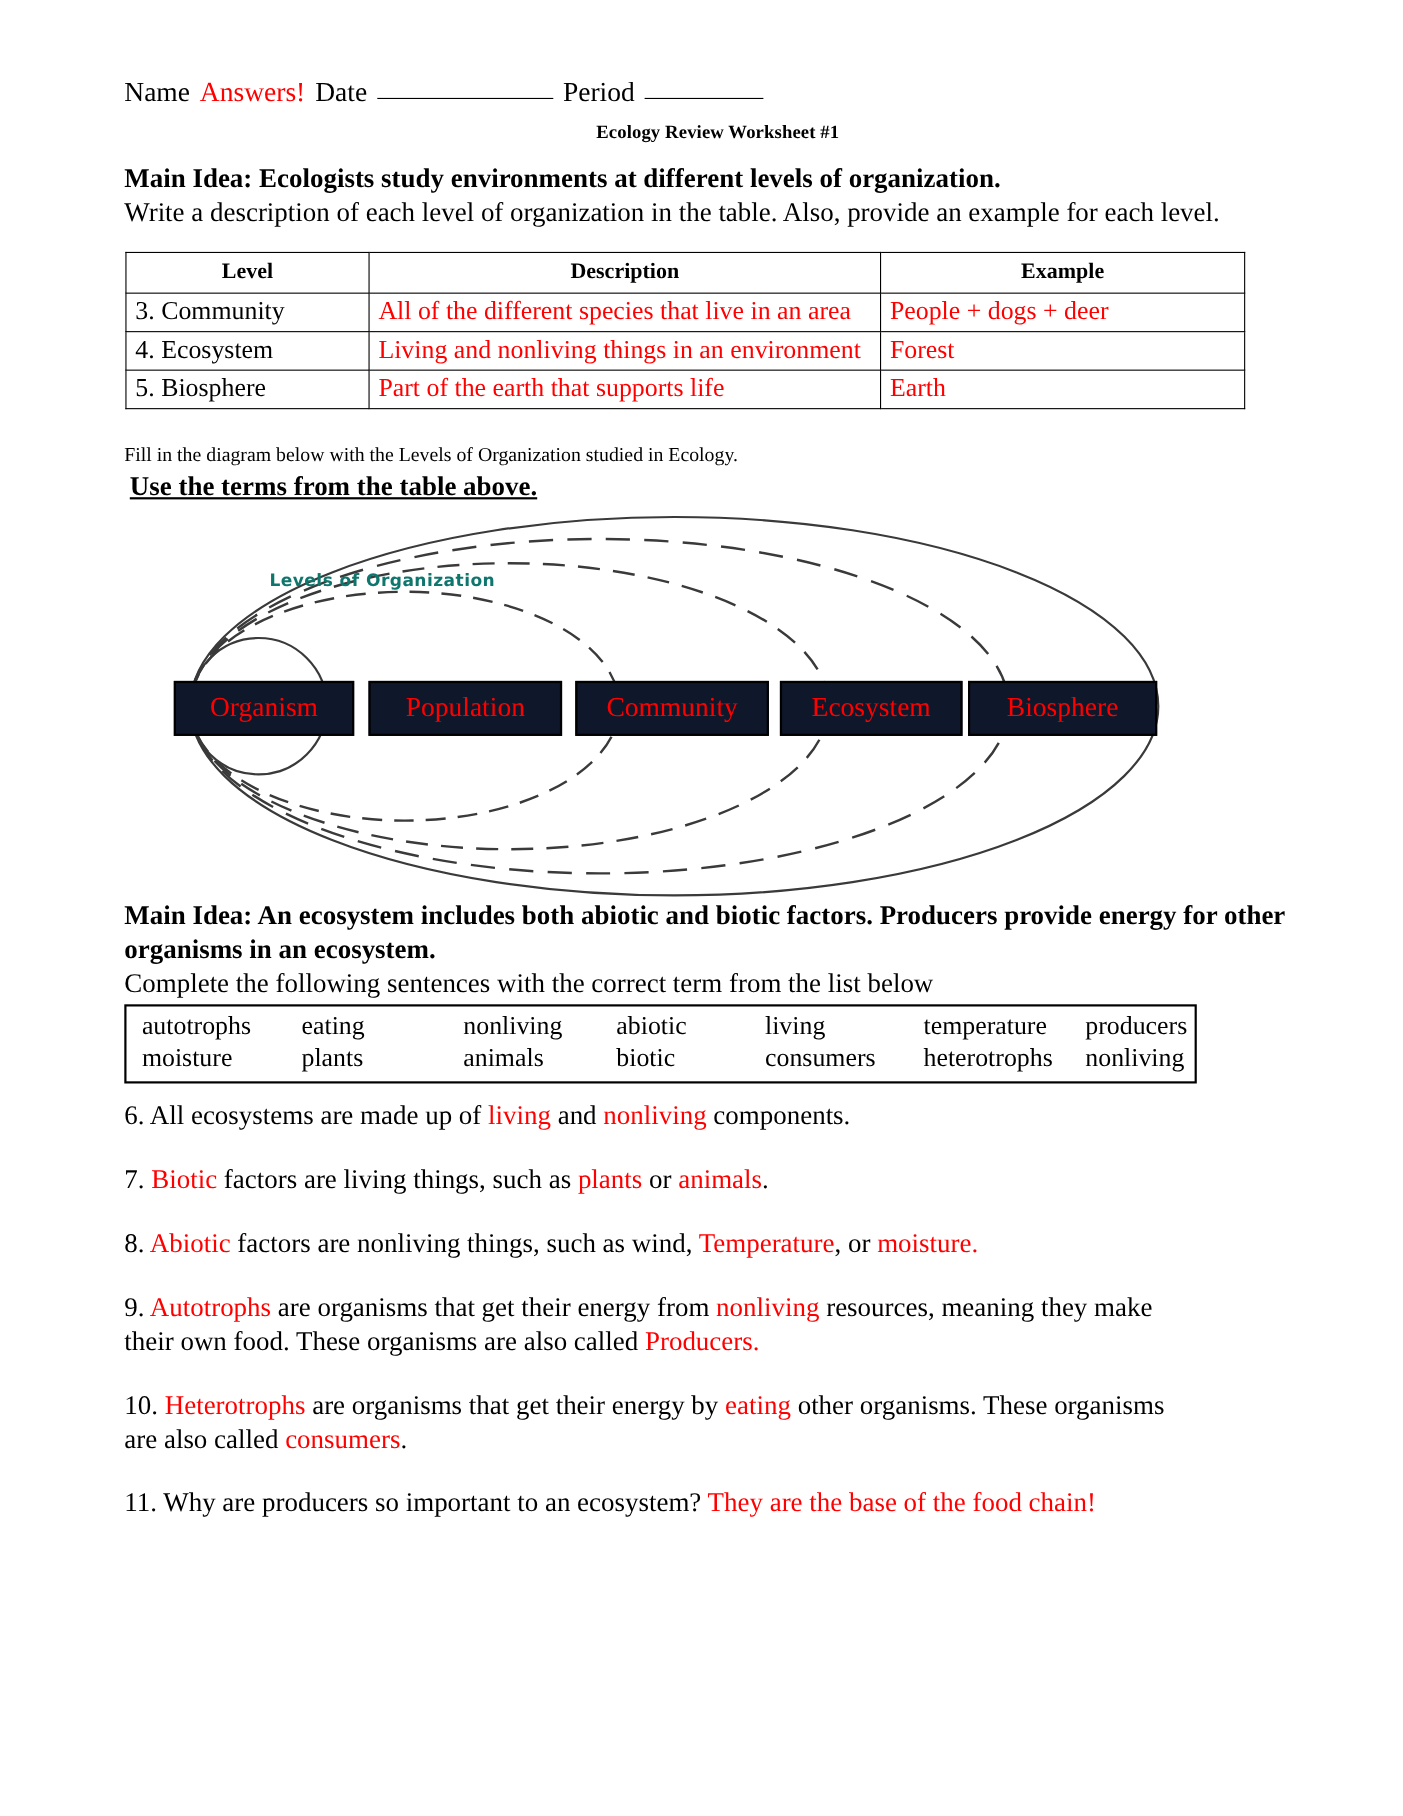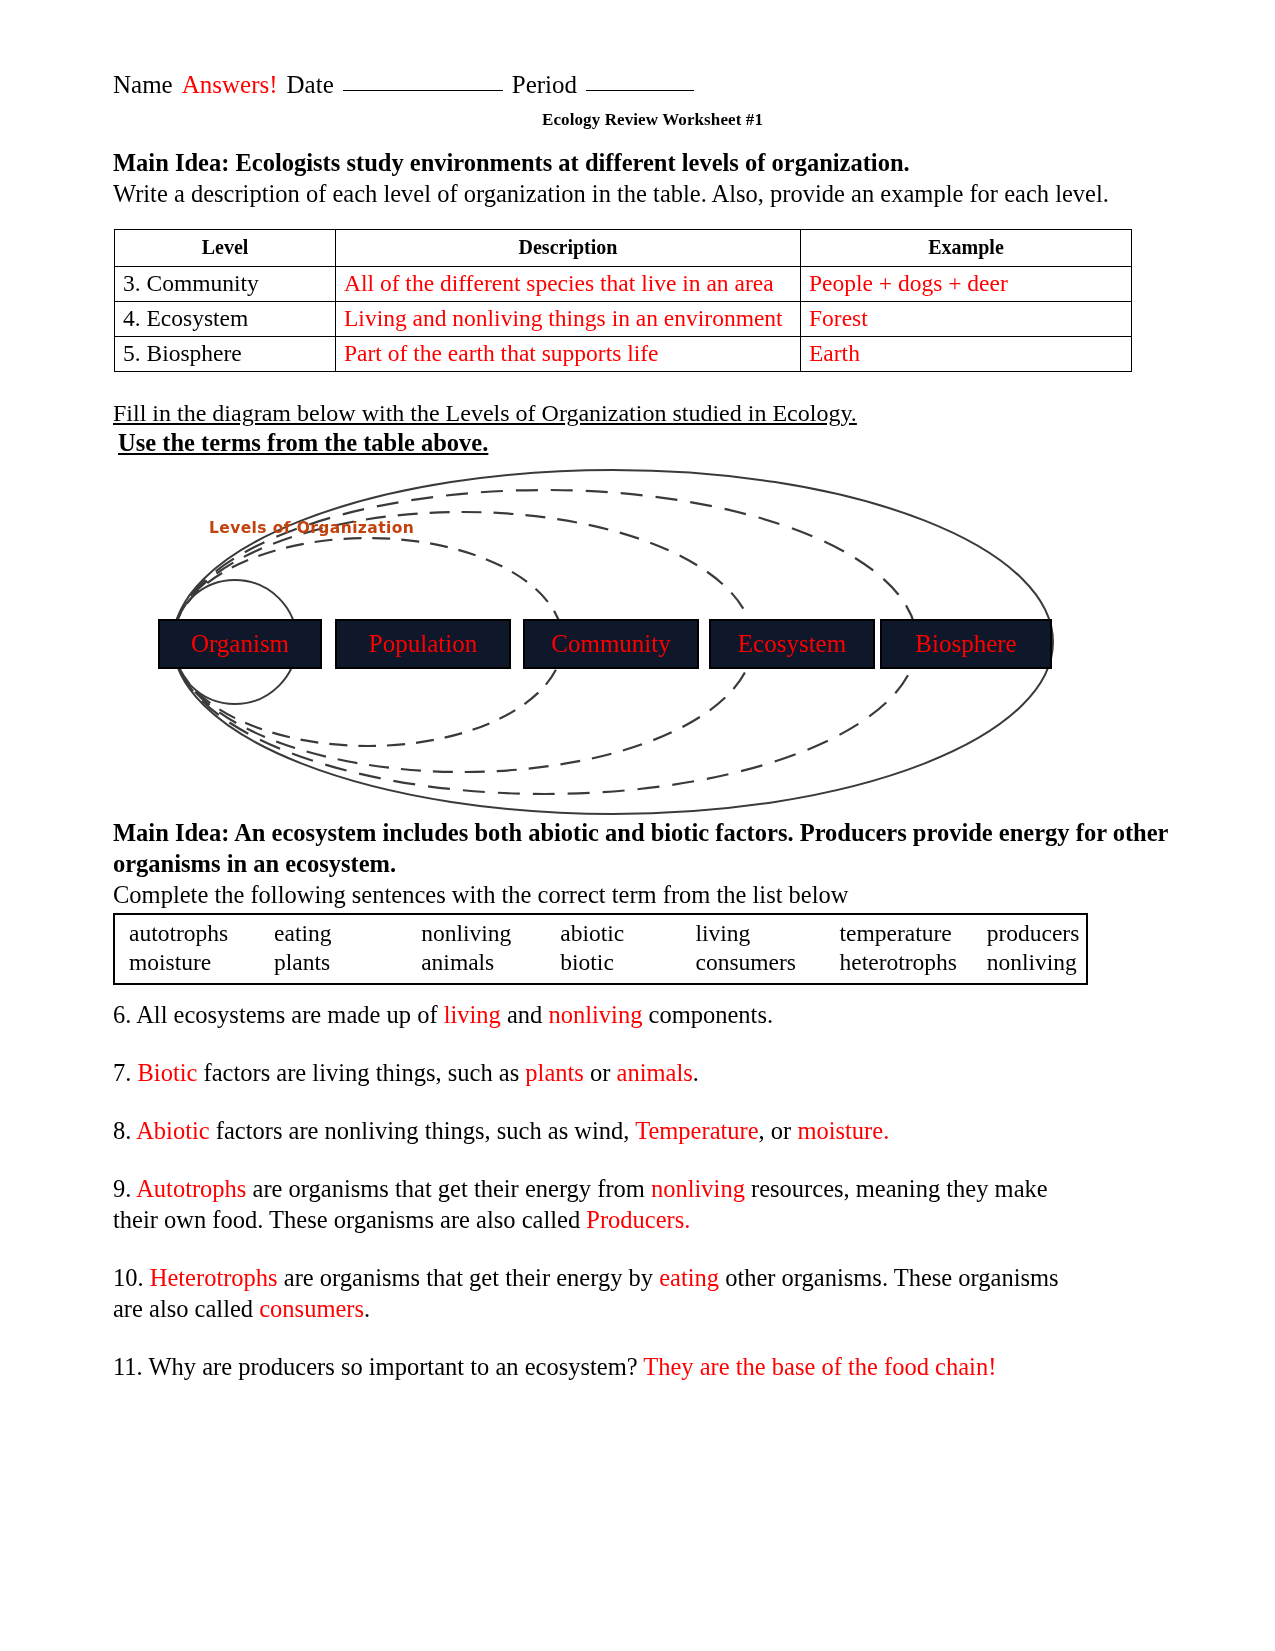--- a/index.html
+++ b/index.html
@@ -84,24 +84,23 @@
     font-size: 20px;
     padding: 3px 6px 4px 6px;
   }
   .col-level   { width: 208px; }
   .col-desc    { width: 452px; }
   .col-example { width: 318px; }
   td.desc-cell, td.example-cell { color: #ff0000; }
 
   
   .fill-instruction {
-    font-size: 24px;
+    font-size: 18px;
     line-height: 31px;
     margin: 26px 0 0 0;
-    text-decoration: underline;
   }
   .use-terms {
     font-size: 24.5px;
     font-weight: bold;
     text-decoration: underline;
     margin: 0 0 0 5px;
     display: inline-block;
   }
 
   
@@ -128,22 +127,23 @@
     height: 46px;
     text-align: center;
     box-sizing: content-box;
   }
   .diagram-caption {
     position: absolute;
     font-family: "DejaVu Sans", "Liberation Sans", sans-serif;
     font-weight: bold;
     font-size: 15.5px;
     letter-spacing: 0.4px;
-    color: #c2410c;
+    color: #0f766e;
     white-space: nowrap;
+    margin-left: 36px;
   }
 
   
   .main-idea2 {
     font-size: 24.5px;
     font-weight: bold;
     line-height: 31px;
     margin: 0;
   }
   .instruction2 {

